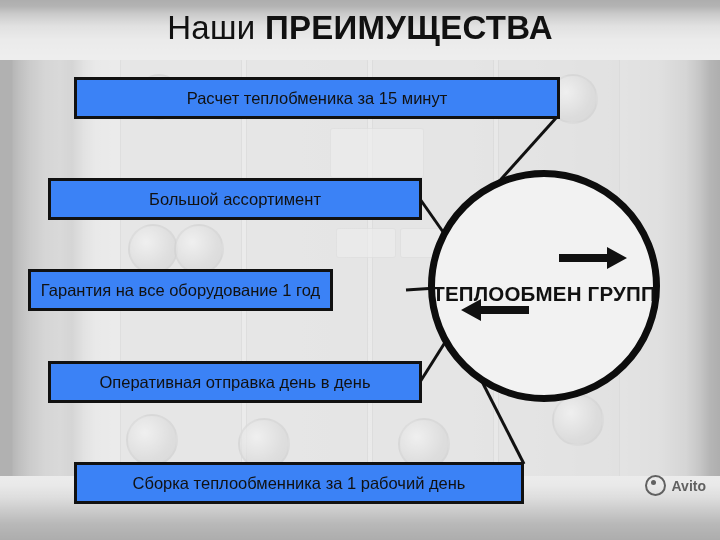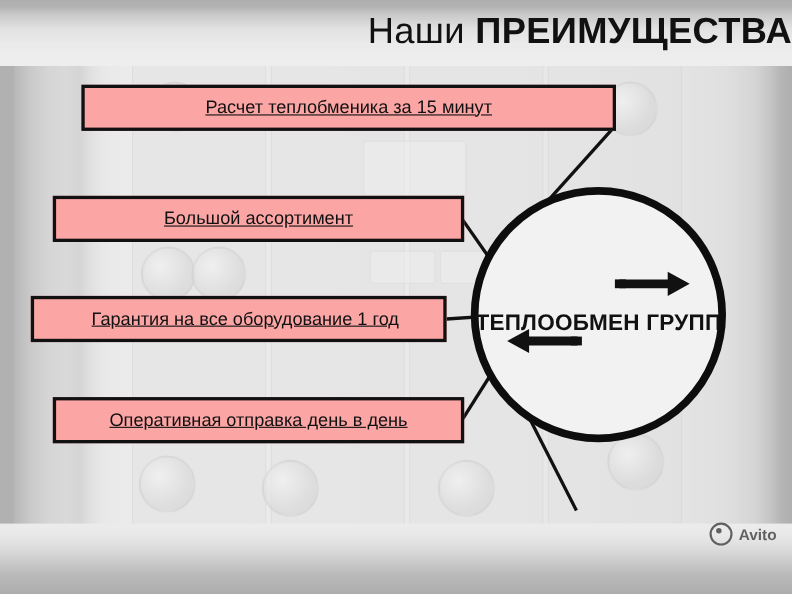--- a/index.html
+++ b/index.html
@@ -50,52 +50,51 @@
     position: absolute;
     left: 0; top: 0; width: 720px; height: 540px;
     background: rgba(243,243,243,0.70);
   }
 
   
   .title {
     position: absolute;
     left: 0; top: 8px;
     width: 720px;
-    text-align: right;
+    text-align: center;
     font-size: 33px;
     line-height: 40px;
     color: #111;
     letter-spacing: 0.3px;
   }
   .title .light { font-weight: 400; }
   .title .bold { font-weight: 700; }
 
   
   .lines {
     position: absolute;
     left: 0; top: 0;
     width: 720px; height: 540px;
     pointer-events: none;
   }
 
   
   .box {
     position: absolute;
-    background: #fca5a5;
+    background: #3b82f6;
     border: 3px solid #111;
     display: flex;
     align-items: center;
     justify-content: center;
     color: #111;
     font-size: 16.5px;
     font-weight: 400;
     text-align: center;
     box-sizing: border-box;
     padding: 0 8px;
-    text-decoration: underline;
   }
 
   
   .logo-circle {
     position: absolute;
     left: 428px; top: 170px;
     width: 232px; height: 232px;
     border-radius: 50%;
     background: #f2f2f2;
     border: 7px solid #0d0d0d;
@@ -187,28 +186,31 @@
   </svg>
 
   <div class="box" style="left:74px; top:77px; width:486px; height:42px;">
     <span>Расчет теплобменика за 15 минут</span>
   </div>
 
   <div class="box" style="left:48px; top:178px; width:374px; height:42px;">
     <span>Большой ассортимент</span>
   </div>
 
-  <div class="box" style="left:28px; top:269px; width:378px; height:42px;padding-left:20px;">
+  <div class="box" style="left:28px; top:269px; width:305px; height:42px;">
     <span>Гарантия на все оборудование 1 год</span>
   </div>
 
   <div class="box" style="left:48px; top:361px; width:374px; height:42px;text-align:right;">
     <span>Оперативная отправка день в день</span>
   </div>
 
+  <div class="box" style="left:74px; top:462px; width:450px; height:42px;">
+    <span>Сборка теплообменника за 1 рабочий день</span>
+  </div>
 
   <div class="logo-circle">
     <div class="logo-inner">
       <svg width="206" height="84" viewBox="0 0 206 84">
 
         <polygon points="122,10 166,10 166,3 186,14 166,25 166,18 122,18" fill="#111"></polygon>
         <rect x="118" y="10" width="10" height="8" fill="#111"></rect>
 
         <polygon points="84,62 40,62 40,55 20,66 40,77 40,70 84,70" fill="#111"></polygon>
         <rect x="78" y="62" width="10" height="8" fill="#111"></rect>

